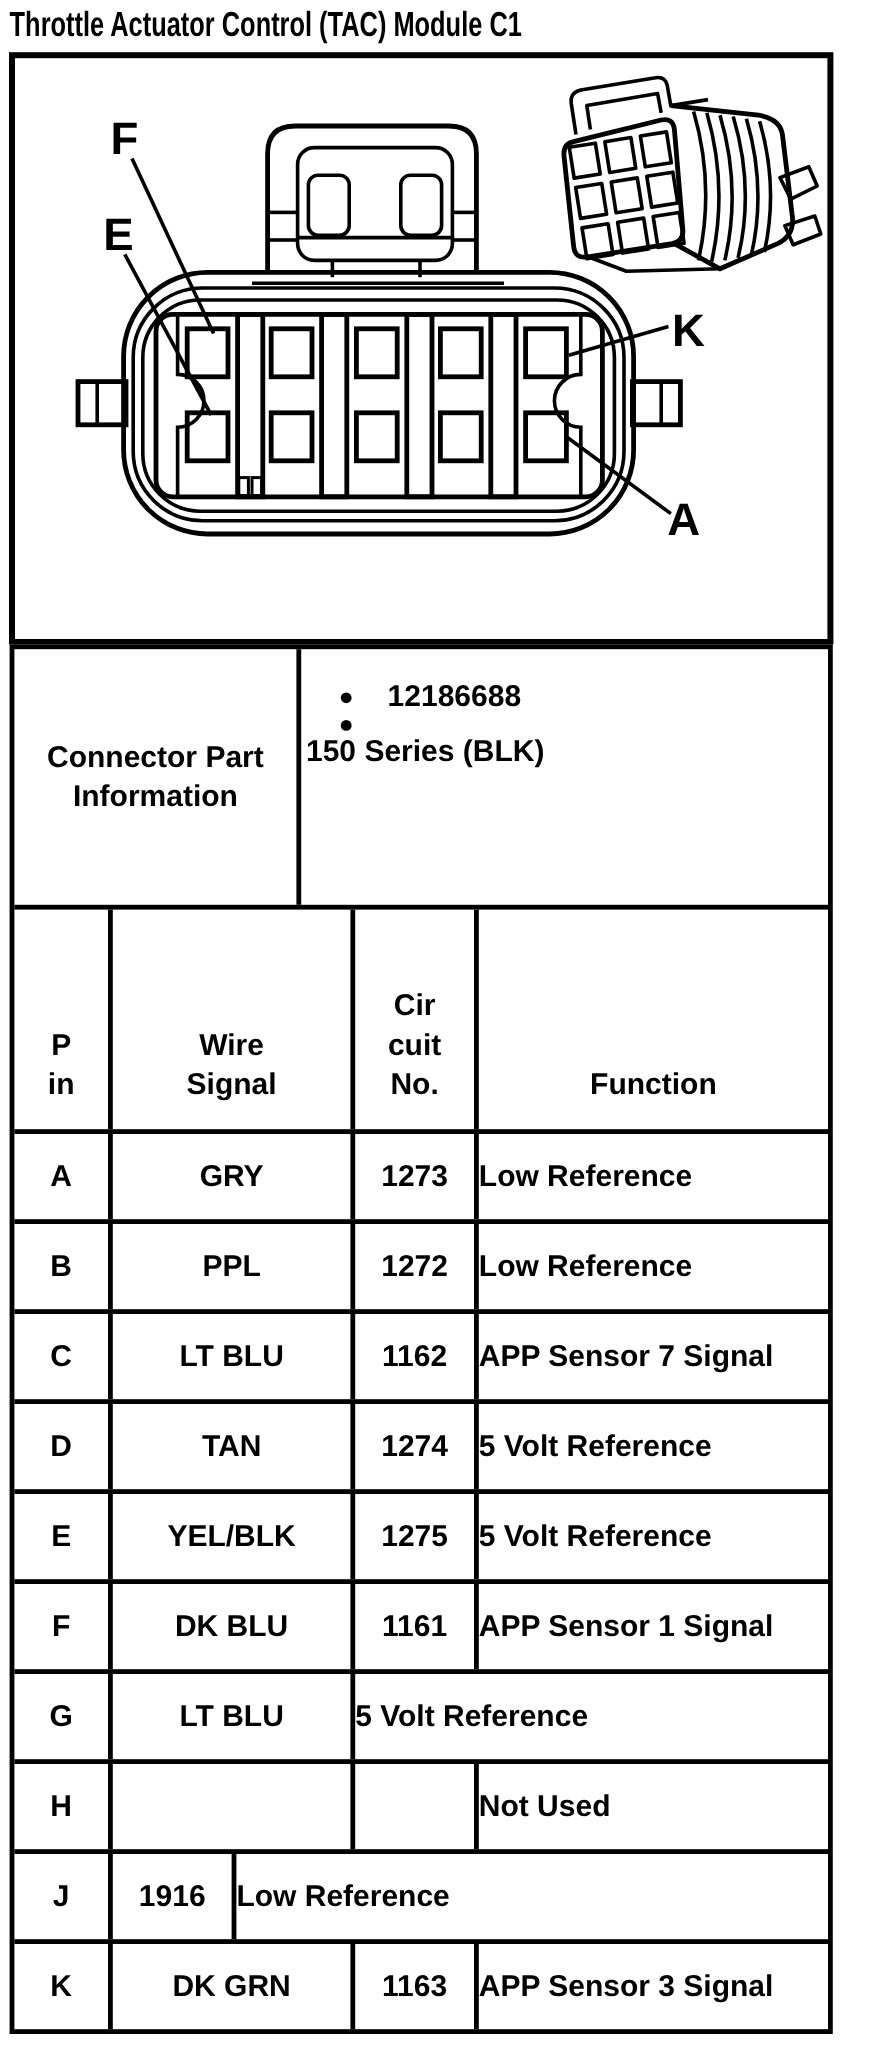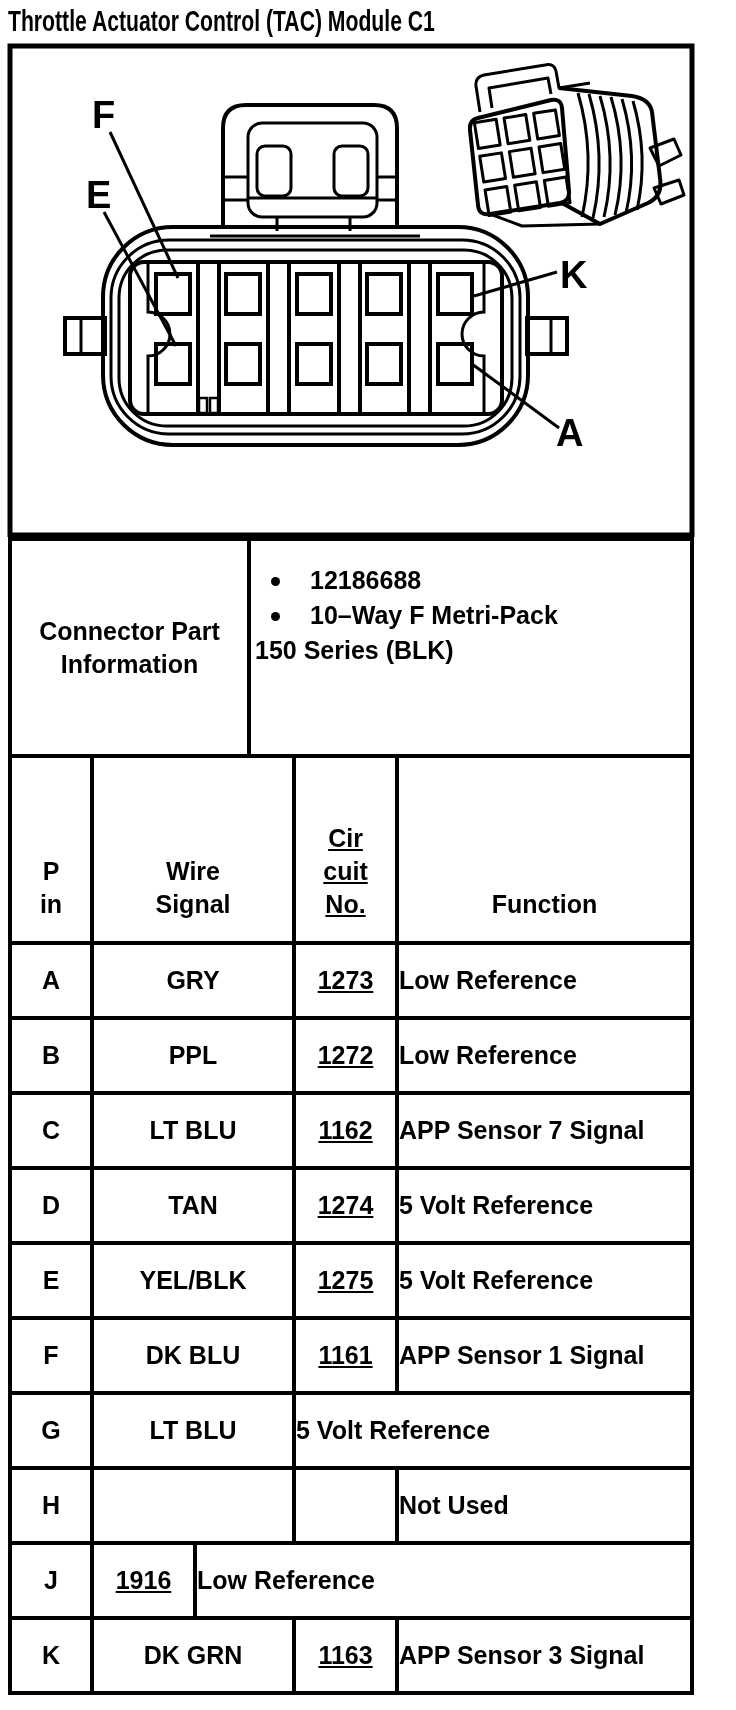--- a/index.html
+++ b/index.html
@@ -48,32 +48,32 @@
   }
   .row { display: flex; flex-direction: row; width: 100%; }
   .row + .row { border-top: 4px solid #000; }
   .row-partinfo { height: 213px; }
   .row-header  { height: 187px; }
   .row-data    { height: 75px; }
   .cell { height: 100%; }
   .cell + .cell { border-left: 4px solid #000; }
   .c-pin  { width: 78px;  }
   .c-wire { width: 202px; }
-  .c-cir  { width: 103px; text-decoration: underline; }
+  .c-cir  { width: 103px; }
   .c-fun  { flex: 1; }
   .c-pi-label { width: 235px; }
   .c-pi-info  { flex: 1; }
   
   .c-pi-label {
     display: flex; flex-direction: column;
     align-items: center; justify-content: center;
     text-align: center; line-height: 33px;
   }
   .c-pi-info { padding-top: 22px; line-height: 35px; }
-  .bullet-line { display: flex; align-items: center; padding-left: 20px; }
+  .bullet-line { display: flex; align-items: center; padding-left: 33px; }
   .bullet-dot {
     width: 9px; height: 9px; border-radius: 50%;
     background: #000; flex: 0 0 9px;
     align-self: center; margin-top: 2px; margin-right: 30px;
   }
   .cont-line { padding-left: 4px; }
   
   .row-header .cell {
     display: flex; flex-direction: column;
     justify-content: flex-end; align-items: center;
@@ -201,21 +201,20 @@
       <div>Connector Part</div>
       <div>Information</div>
     </div>
     <div class="cell c-pi-info">
       <div class="bullet-line">
         <span class="bullet-dot"></span>
         <span>12186688</span>
       </div>
       <div class="bullet-line">
         <span class="bullet-dot"></span>
-        <span>10–Way F Metri-Pack</span>
       </div>
       <div class="cont-line">150 Series (BLK)</div>
     </div>
   </div>
 
   <div class="row row-header">
     <div class="cell c-pin">
       <span>P</span>
       <span>in</span>
     </div>

